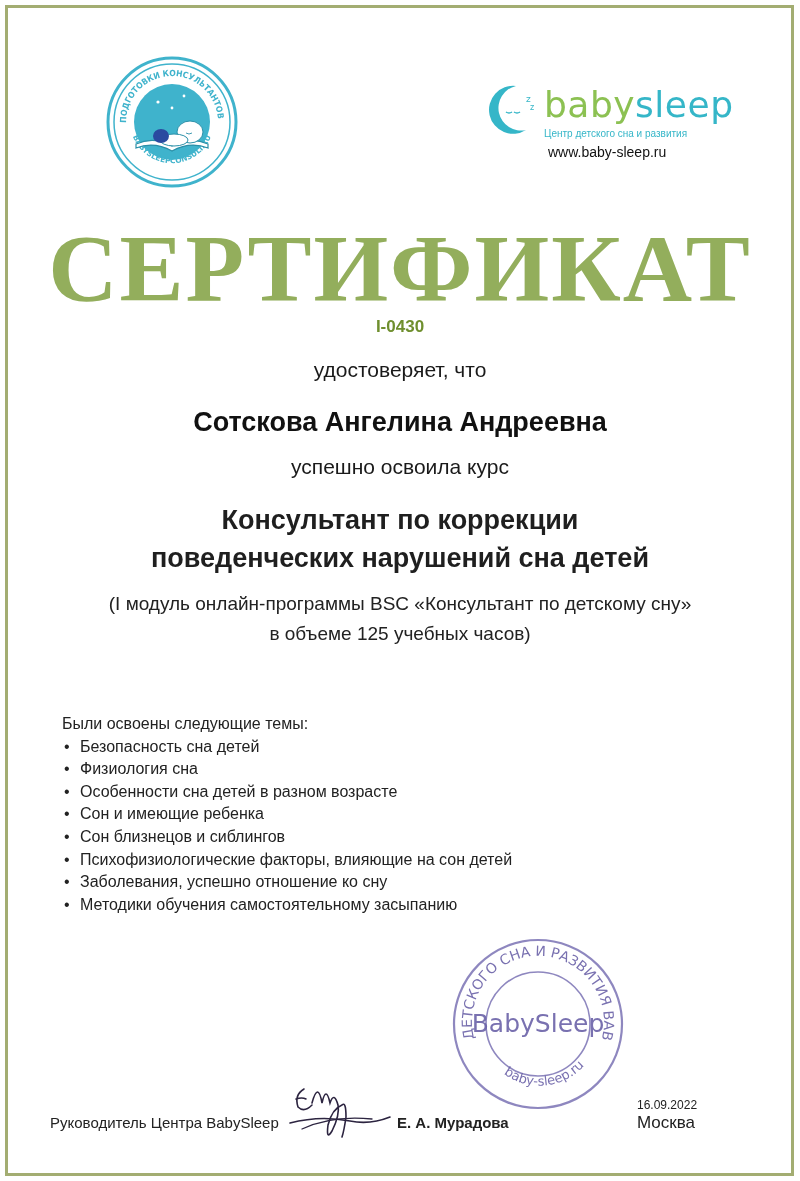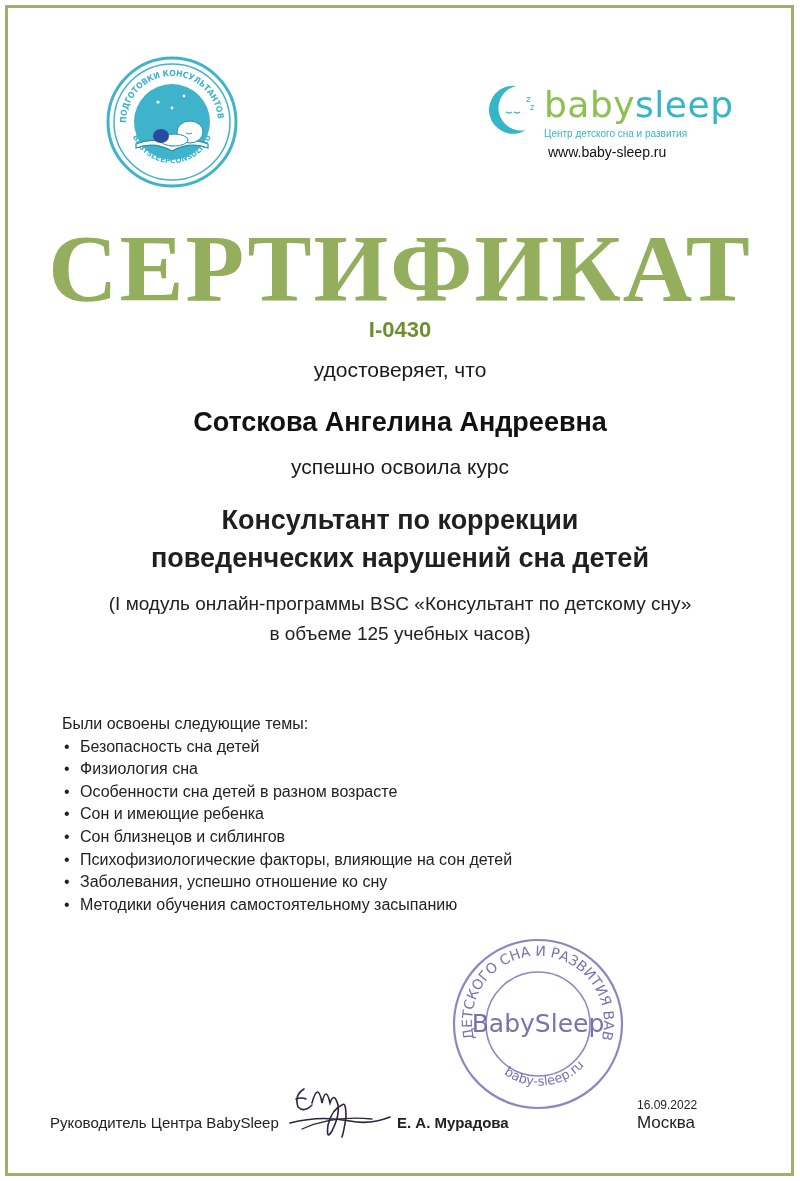--- a/index.html
+++ b/index.html
@@ -23,21 +23,21 @@
     font-family:"DejaVu Sans", sans-serif; font-weight:normal; }
   .brand-baby { color:#8cc152; }
   .brand-sleep { color:#35b6c8; }
   .brand-tag { position:absolute; left:58px; top:48px; font-size:10px; color:#35b6c8; white-space:nowrap; }
   .brand-url { position:absolute; left:62px; top:64px; font-size:14px; color:#111; white-space:nowrap; }
 
   .title {
     top:214px; font-family:"Liberation Serif", "DejaVu Serif", serif; font-weight:bold;
     font-size:96px; color:#93ae5c; letter-spacing:2px; line-height:110px;
   }
-  .cert-number { top:317px; font-size:22px; font-weight:bold; color:#6f8f2e; }
+  .cert-number { top:317px; font-size:17px; font-weight:bold; color:#6f8f2e; }
   .certifies { top:358px; font-size:21px; color:#1a1a1a; }
   .person-name { top:407px; font-size:27px; font-weight:bold; color:#111; }
   .completed { top:455px; font-size:21px; }
   .course-title { top:501px; font-size:27px; font-weight:bold; line-height:38px; color:#1f1f1f; }
   .course-note { top:589px; font-size:19px; line-height:30px; color:#222; }
 
   .topics { left:62px; top:713px; font-size:16px; line-height:22.6px; color:#222; }
   .topics ul { list-style:none; margin:0; padding:0; }
   .topics li { position:relative; padding-left:18px; }
   .topics li::before { content:"•"; position:absolute; left:2px; top:0; }

